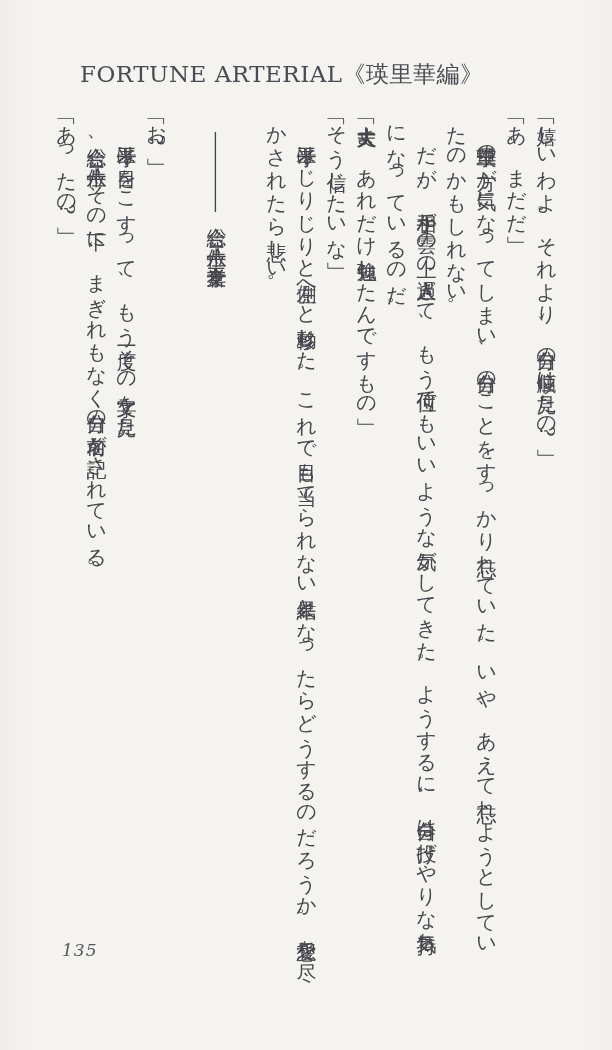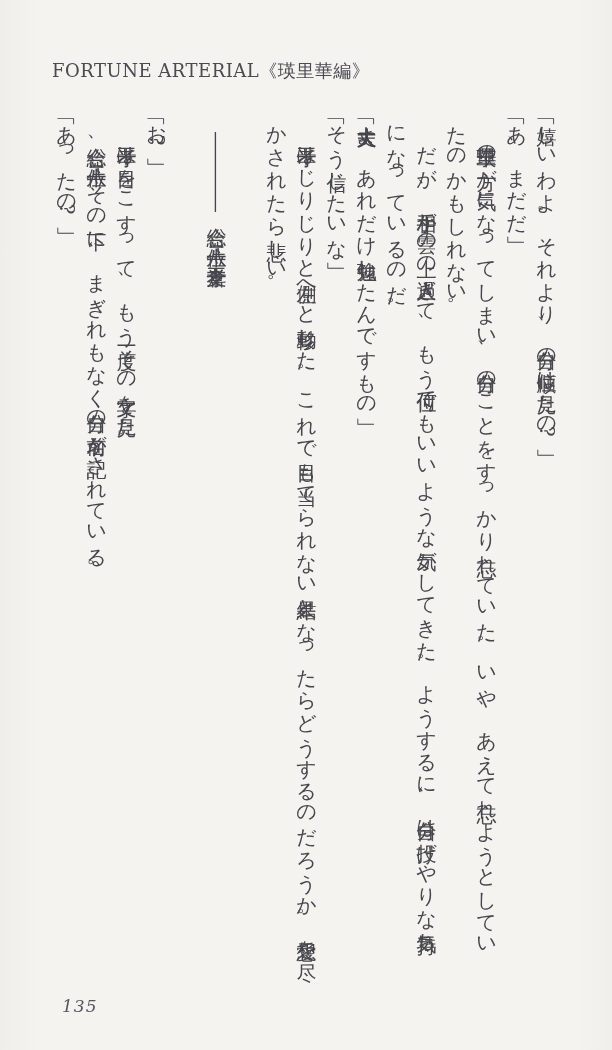--- a/index.html
+++ b/index.html
@@ -12,23 +12,23 @@
     width: 612px;
     height: 1050px;
     margin: 0 auto;
     background: #f3f2ee;
     background-image: linear-gradient(90deg, #efeeea 0%, #f4f3ef 6%, #f4f3ef 94%, #f0efeb 100%);
     overflow: hidden;
     font-family: "DejaVu Serif", "Liberation Serif", serif;
   }
   .running-header {
     position: absolute;
-    left: 52px;
+    left: 80px;
     top: 59px;
-    font-size: 18px;
+    font-size: 23px;
     letter-spacing: 0.5px;
     color: #4a4a52;
     white-space: nowrap;
   }
   .text-block {
     position: absolute;
     top: 112px;
     right: 50px;
     height: 840px;
     writing-mode: vertical-rl;
@@ -48,21 +48,21 @@
     text-indent: 1em;
   }
   .para.display {
     text-indent: 1em;
     margin-block-start: 30px;
     margin-block-end: 30px;
   }
   .page-number {
     position: absolute;
     left: 62px;
-    top: 996px;
+    top: 940px;
     font-size: 17px;
     font-style: italic;
     color: #55555c;
     letter-spacing: 1px;
   }
 </style>
 </head>
 <body>
 
 <div class="page">

